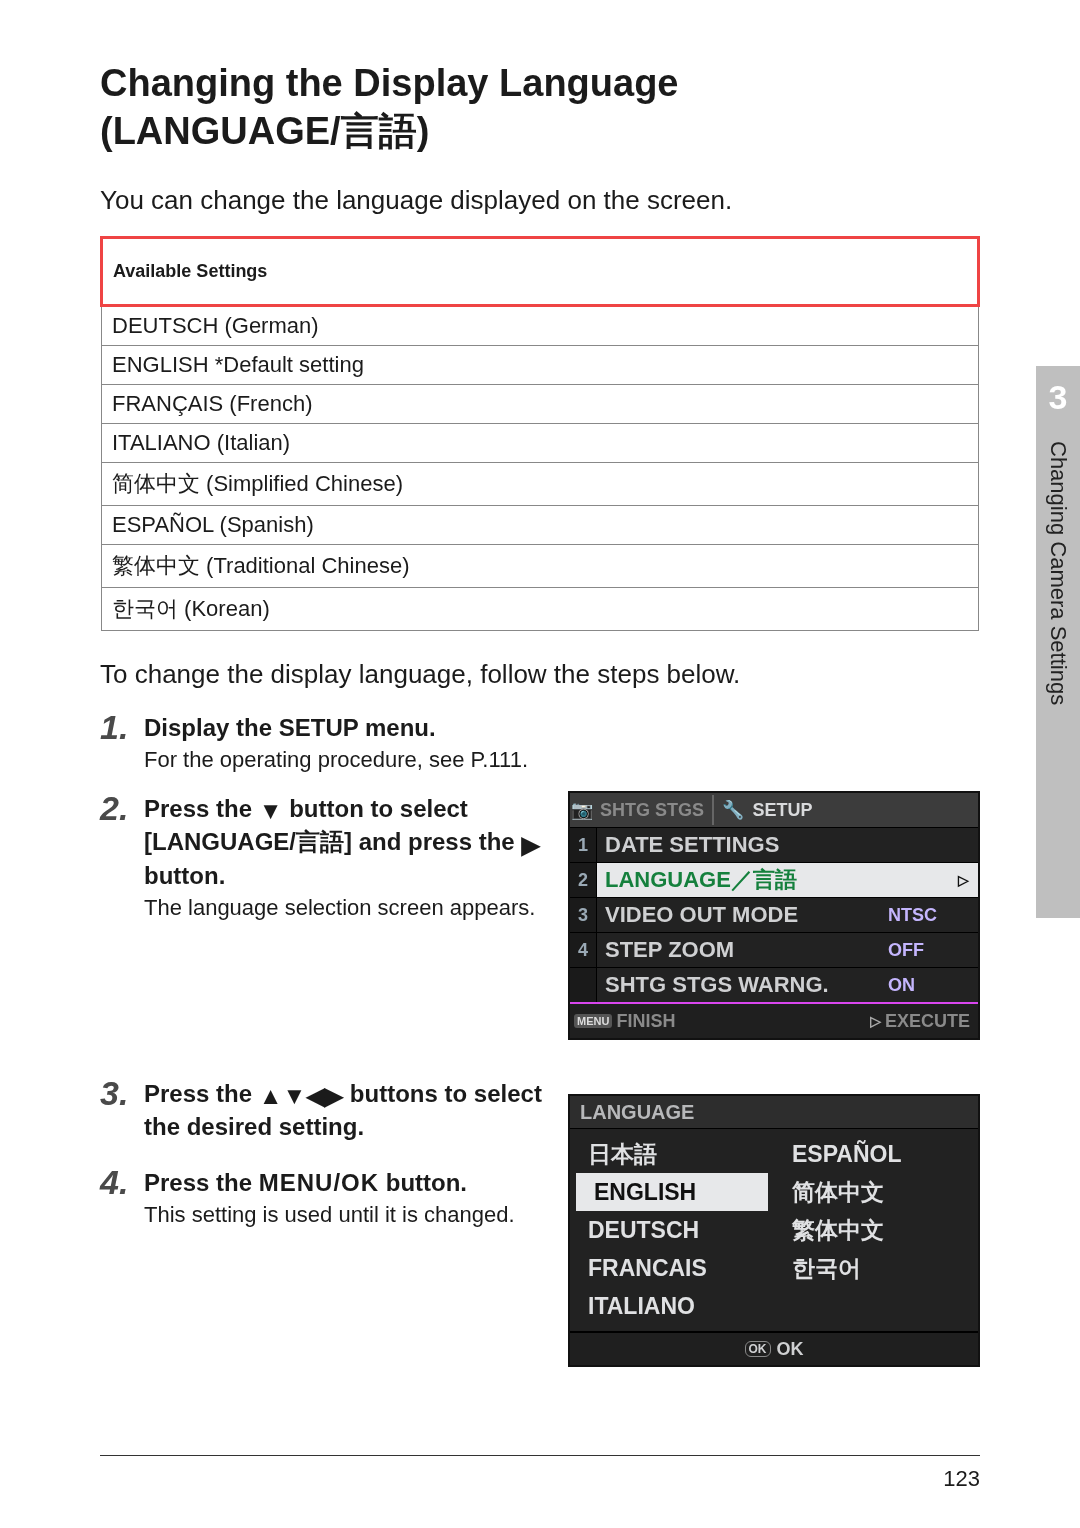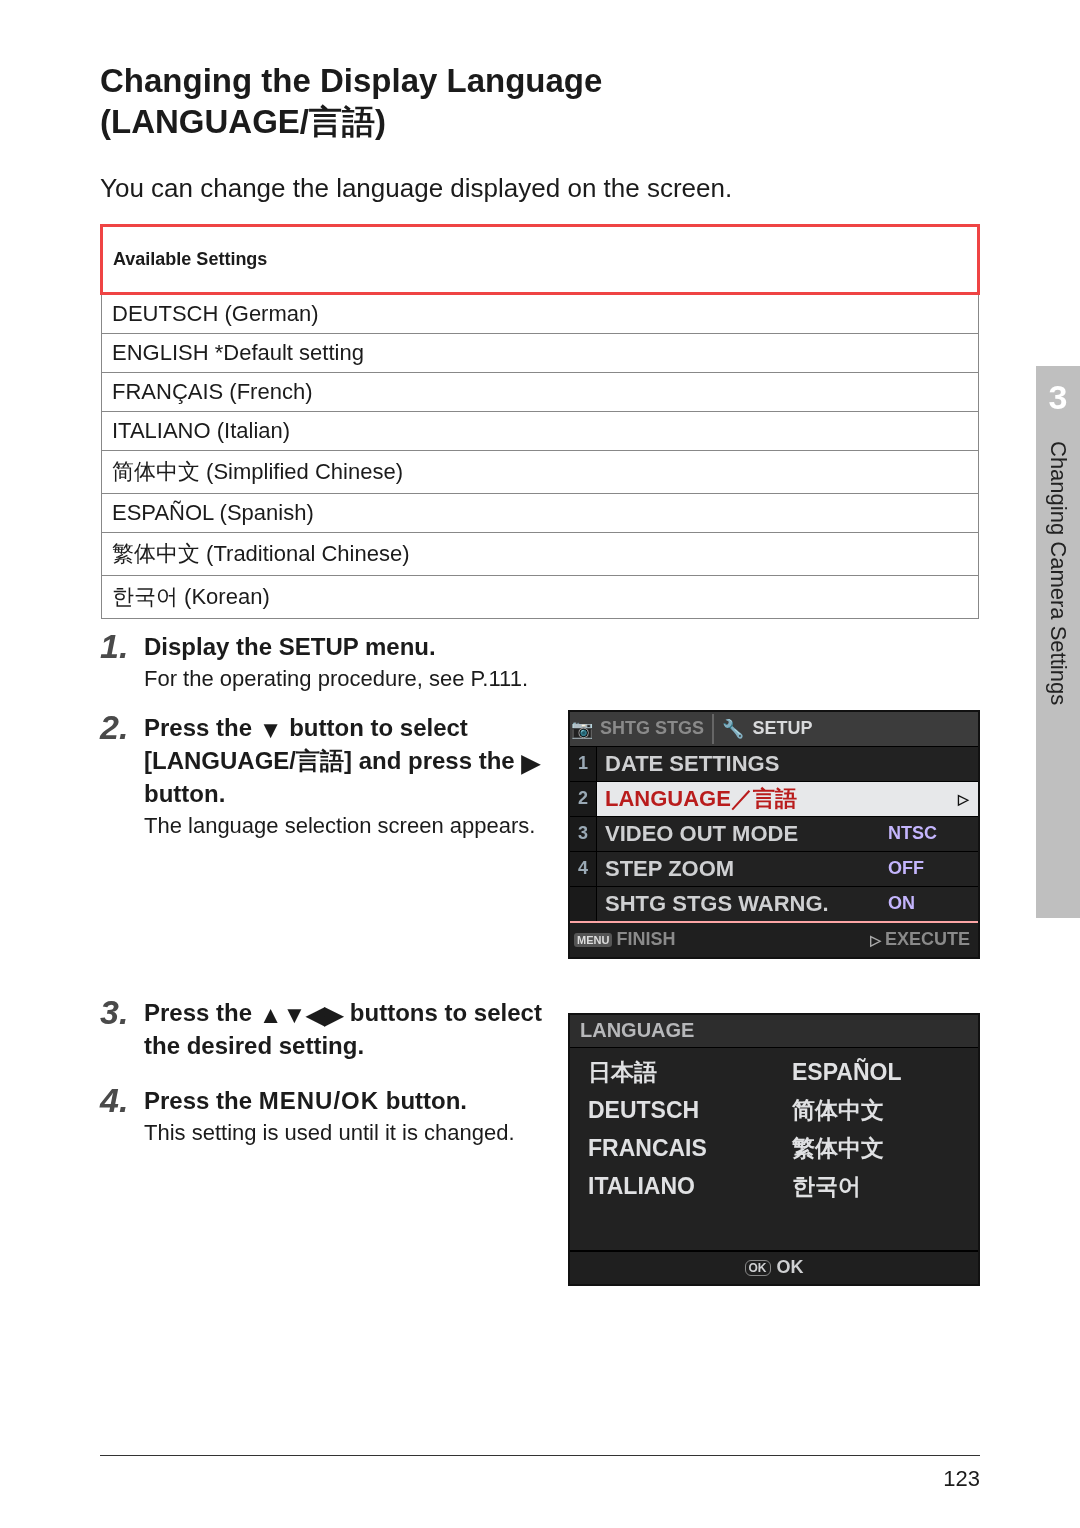--- a/index.html
+++ b/index.html
@@ -11,21 +11,21 @@
     height: 1528px;
     position: relative;
     color: #1b1b1b;
   }
   .page {
     padding: 60px 100px 0 100px;
     box-sizing: border-box;
     width: 1080px;
   }
   h1.title {
-    font-size: 33px;
+    font-size: 38px;
     font-weight: 900;
     margin: 0 0 30px 0;
     line-height: 1.25;
     font-family: Arial, Helvetica, sans-serif;
   }
   p.intro {
     font-size: 26px;
     margin: 0 0 20px 0;
   }
   table.settings {
@@ -133,26 +133,26 @@
   .cam .row .n {
     width:26px; text-align:center; background:#1a1a1a; height:100%;
     display:flex; align-items:center; justify-content:center;
     color:#9aa9b5; font-size:18px;
     border-right:1px solid #000;
   }
   .cam .row .label { flex:1; padding:0 8px; }
   .cam .row .val { width:70px; color:#c4b5fd; font-size:18px; }
   .cam .row .arrow { width:20px; color:#ccc; font-size:14px; }
   .cam .row.sel { background:#e7e8ea; color:#111; }
-  .cam .row.sel .label { color:#b91c1c; }
+  .cam .row.sel .label { color:#15803d; }
   .cam .row.sel .n { background:#1a1a1a; color:#9aa9b5; }
   .cam .row.sel .arrow { color:#111; }
   .cam .footer {
     display:flex; align-items:center; height:34px;
-    border-top:2px solid #fca5a5; background:#1f1f1f; font-size:18px;
+    border-top:2px solid #d946ef; background:#1f1f1f; font-size:18px;
     color:#8a8a8a;
   }
   .cam .footer .menu-badge {
     background:#555; color:#ddd; font-size:11px; padding:1px 3px; border-radius:3px; margin:0 4px;
   }
   .cam .footer .finish { flex:1; }
   .cam .footer .tri { color:#aaa; margin-right:4px; font-size:14px; }
   .cam .footer .exec { padding-right:8px; }
 
   
@@ -266,20 +266,21 @@
         </tr>
       <tr>
           <td>繁体中文 (Traditional Chinese)</td>
         </tr>
       <tr>
           <td>한국어 (Korean)</td>
         </tr>
     </tbody>
   </table>
 
+  <p class="lead2">To change the display language, follow the steps below.</p>
 
   <div class="steps">
 
     <div class="step">
       <div class="step-num">1.</div>
       <div class="step-body">
         <div class="step-title">Display the SETUP menu.</div>
         <div class="step-desc">For the operating procedure, see P.111.</div>
       </div>
     </div>
@@ -364,20 +365,21 @@
             <div class="step-desc">This setting is used until it is changed.</div>
           </div>
         </div>
       </div>
       <div class="right">
         <div class="cam2">
           <div class="hdr">LANGUAGE</div>
           <div class="body">
             <div class="col">
               <div class="item">日本語</div>
+              <div class="item sel">ENGLISH</div>
               <div class="item">DEUTSCH</div>
               <div class="item">FRANCAIS</div>
               <div class="item">ITALIANO</div>
             </div>
             <div class="col">
               <div class="item">ESPAÑOL</div>
               <div class="item">简体中文</div>
               <div class="item">繁体中文</div>
               <div class="item">한국어</div>
               <div class="item">&nbsp;</div>

